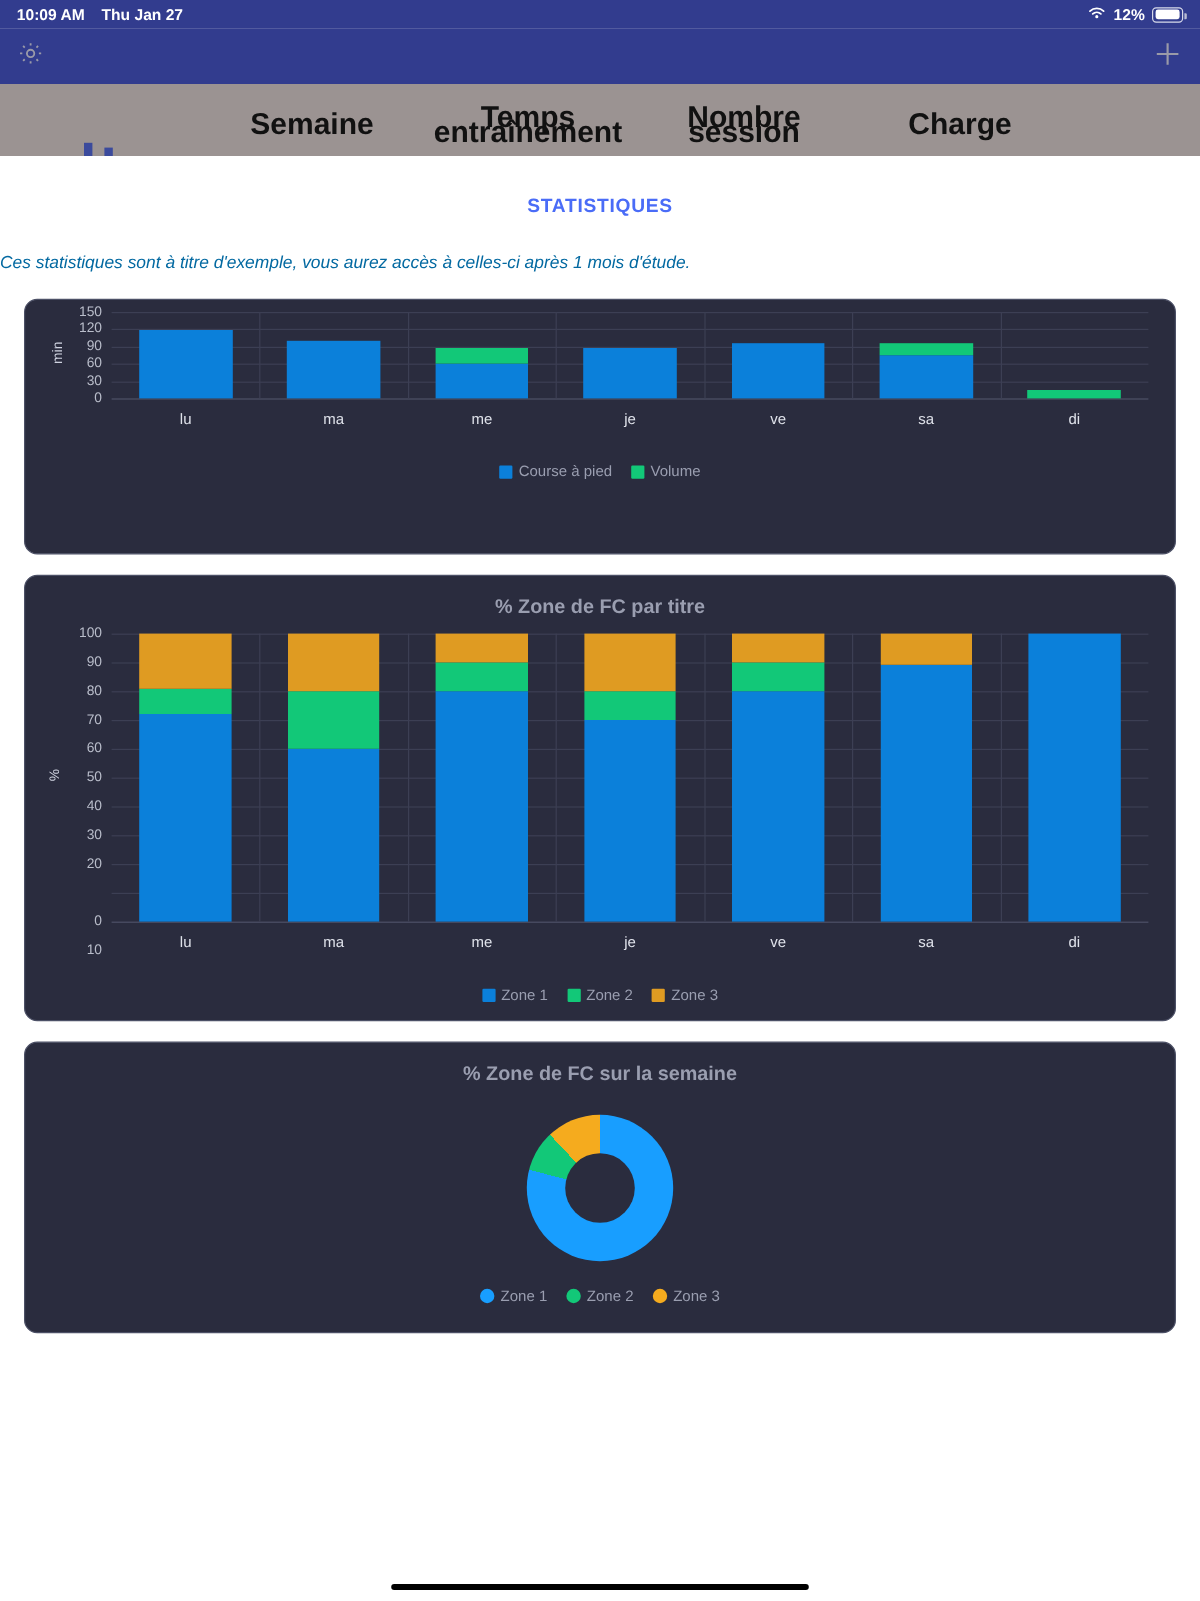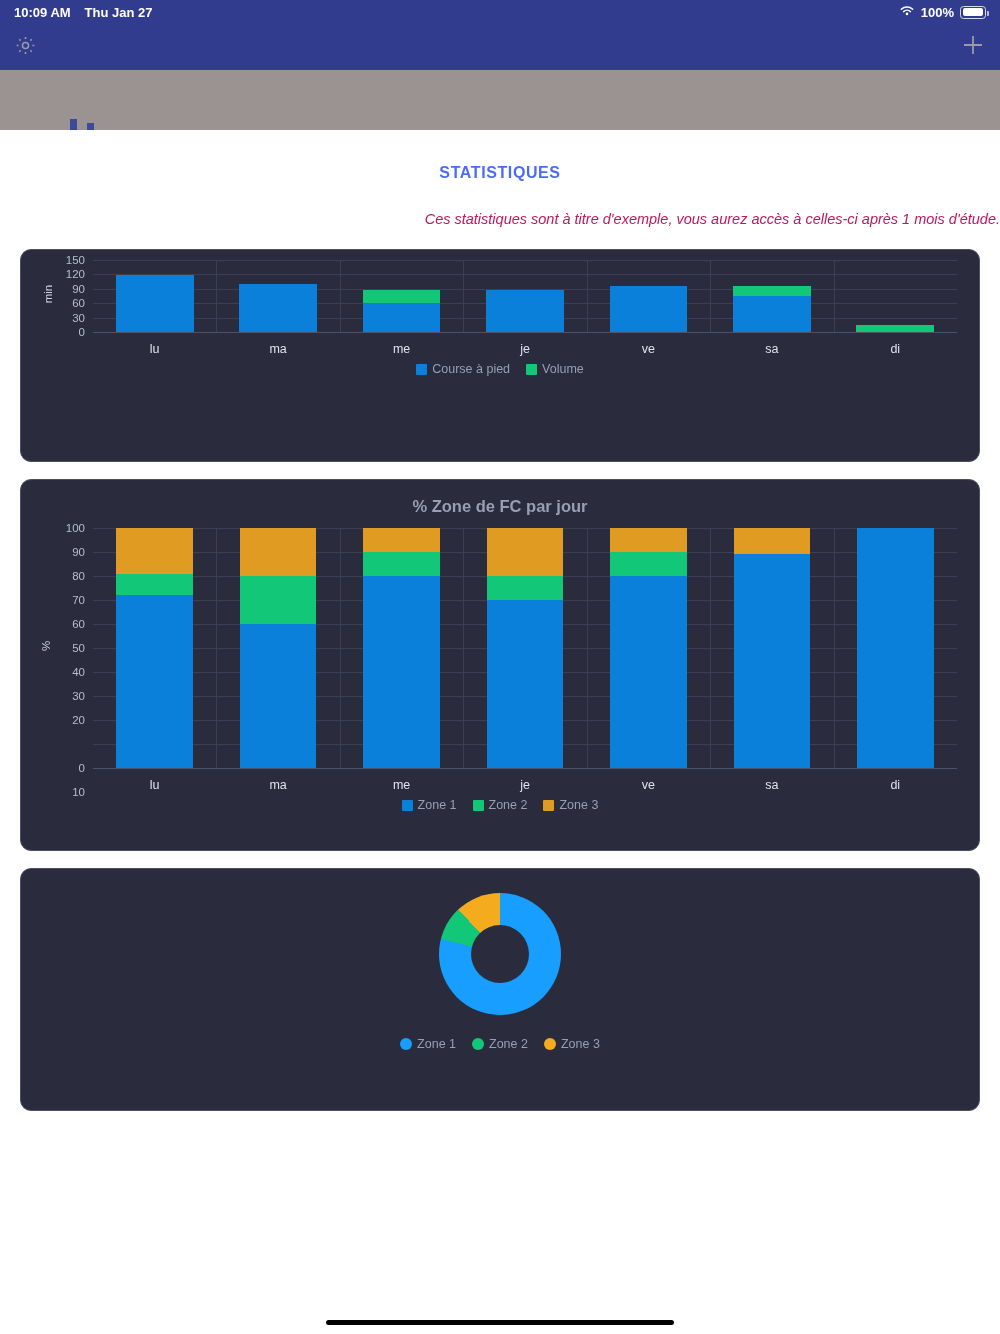--- a/index.html
+++ b/index.html
@@ -73,21 +73,21 @@
   #sheet {
     position: absolute; top: 130px; left: 0; right: 0; bottom: 0;
     background: #ffffff; border-radius: 12px 12px 0 0;
     padding-top: 18px;
   }
   #stats-title {
     text-align: center; color: #4a6cf7; font-size: 16px;
     font-weight: bold; letter-spacing: .6px; margin-top: 16px;
   }
   #stats-note {
-    text-align: right; color: #be185d; font-size: 14.5px;
+    text-align: left; color: #0369a1; font-size: 14.5px;
     font-style: italic; margin-top: 29px;
   }
 
   
   .card {
     background: #2a2c3e; border: 1px solid #4c5066;
     border-radius: 11px; margin: 0 20px 17px 20px;
   }
   #card-volume { margin-top: 22px; height: 213px; }
   #card-zoneday { height: 372px; }
@@ -109,21 +109,21 @@
   }
   .gridline { position: absolute; height: 1px; background: #3c3f54; }
   .vgridline { position: absolute; width: 1px; background: #3c3f54; }
   .baseline { position: absolute; height: 1px; background: #4e5268; }
   .bar { position: absolute; }
   .xtick {
     position: absolute; color: #dfe2ea; font-size: 12.5px;
     text-align: center; transform: translateX(-50%);
   }
   .legend {
-    display: flex; justify-content: center; gap: 16px; align-items: center;
+    display: flex; justify-content: center; gap: 16px; align-items: center; margin-top: 24px;
   }
   .legend .item { display: flex; align-items: center; gap: 5px; color: #9a9eb0; font-size: 12.5px; }
   .legend .sw { width: 11px; height: 11px; border-radius: 1px; display: inline-block; }
   .legend .sw.round { border-radius: 50%; width: 12px; height: 12px; }
 
   
   #donut-wrap { display: flex; justify-content: center; margin-top: 24px; }
   #donut {
     width: 122px; height: 122px; border-radius: 50%;
     position: relative;
@@ -149,21 +149,21 @@
     <span>Thu Jan 27</span>
   </div>
   <div class="right">
     <span>
       <svg width="16" height="12" viewBox="0 0 16 12">
           <path d="M8 10.2a1.3 1.3 0 100-2.6 1.3 1.3 0 000 2.6z" fill="#fff"></path>
           <path d="M4.6 6.6a5 5 0 016.8 0" stroke="#fff" stroke-width="1.5" fill="none" stroke-linecap="round"></path>
           <path d="M2.3 4.2a8.3 8.3 0 0111.4 0" stroke="#fff" stroke-width="1.5" fill="none" stroke-linecap="round"></path>
         </svg>
     </span>
-    <span>100%</span>
+    <span>12%</span>
     <span class="battery-shell">
         <span class="battery-fill"></span>
       </span>
   </div>
 </div>
 
 <div id="nav-bar">
   <span class="nav-btn">
     <svg width="23" height="23" viewBox="0 0 24 24" fill="none" stroke="#9a9aa8" stroke-width="1.6">
       <circle cx="12" cy="12" r="3.2"></circle>
@@ -171,20 +171,36 @@
     </svg>
   </span>
   <span class="nav-btn right">
     <svg width="26" height="26" viewBox="0 0 26 26" stroke="#9a9aa8" stroke-width="1.8">
         <path d="M13 4v18M4 13h18"></path>
       </svg>
   </span>
 </div>
 
 <div id="tab-strip">
+  <div class="tabs">
+    <div class="tab single">
+      <span class="l1">Semaine</span>
+    </div>
+    <div class="tab">
+      <span class="l1">Temps</span>
+      <span class="l2">entraînement</span>
+    </div>
+    <div class="tab">
+      <span class="l1">Nombre</span>
+      <span class="l2">session</span>
+    </div>
+    <div class="tab single">
+      <span class="l1">Charge</span>
+    </div>
+  </div>
   <div id="clipped-bars">
       <i></i>
       <i></i>
     </div>
 </div>
 
 <div id="sheet">
 
   <div id="stats-title">STATISTIQUES</div>
   <div id="stats-note">Ces statistiques sont à titre d'exemple, vous aurez accès à celles-ci après 1 mois d'étude.</div>
@@ -233,21 +249,21 @@
           <span>Course à pied</span>
         </div>
         <div class="item">
           <span class="sw" style="background: rgb(18, 200, 120);"></span>
           <span>Volume</span>
         </div>
       </div>
   </div>
 
   <div class="card" id="card-zoneday">
-    <div class="card-title">% Zone de FC par jour</div>
+    <div class="card-title">% Zone de FC par titre</div>
     <div class="plot" id="plot-zoneday" style="height: 282px;">
         <div class="axis-label-y" style="left: 20px; top: 124px;">%</div>
         <div class="baseline" style="left: 72px; width: 864px; top: 252px;"></div>
         <div class="ytick" style="width: 64px; left: 0px; top: 252px;">0</div>
         <div class="gridline" style="left: 72px; width: 864px; top: 228px;"></div>
         <div class="ytick" style="width: 64px; left: 0px; top: 228px; margin-top: 48px;">10</div>
         <div class="gridline" style="left: 72px; width: 864px; top: 204px;"></div>
         <div class="ytick" style="width: 64px; left: 0px; top: 204px;">20</div>
         <div class="gridline" style="left: 72px; width: 864px; top: 180px;"></div>
         <div class="ytick" style="width: 64px; left: 0px; top: 180px;">30</div>
@@ -307,20 +323,21 @@
           <span>Zone 2</span>
         </div>
         <div class="item">
           <span class="sw" style="background: rgb(223, 155, 34);"></span>
           <span>Zone 3</span>
         </div>
       </div>
   </div>
 
   <div class="card" id="card-zoneweek">
+    <div class="card-title">% Zone de FC sur la semaine</div>
     <div id="donut-wrap">
       <div id="donut" style="background: conic-gradient(rgb(24, 158, 255) 0deg, rgb(24, 158, 255) 284.4deg, rgb(18, 200, 120) 284.4deg, rgb(18, 200, 120) 316.8deg, rgb(245, 171, 30) 316.8deg, rgb(245, 171, 30) 360deg);">
           <div class="hole"></div>
         </div>
     </div>
     <div class="legend" id="legend-zoneweek" style="margin-top:22px">
         <div class="item">
           <span class="sw round" style="background: rgb(24, 158, 255);"></span>
           <span>Zone 1</span>
         </div>

